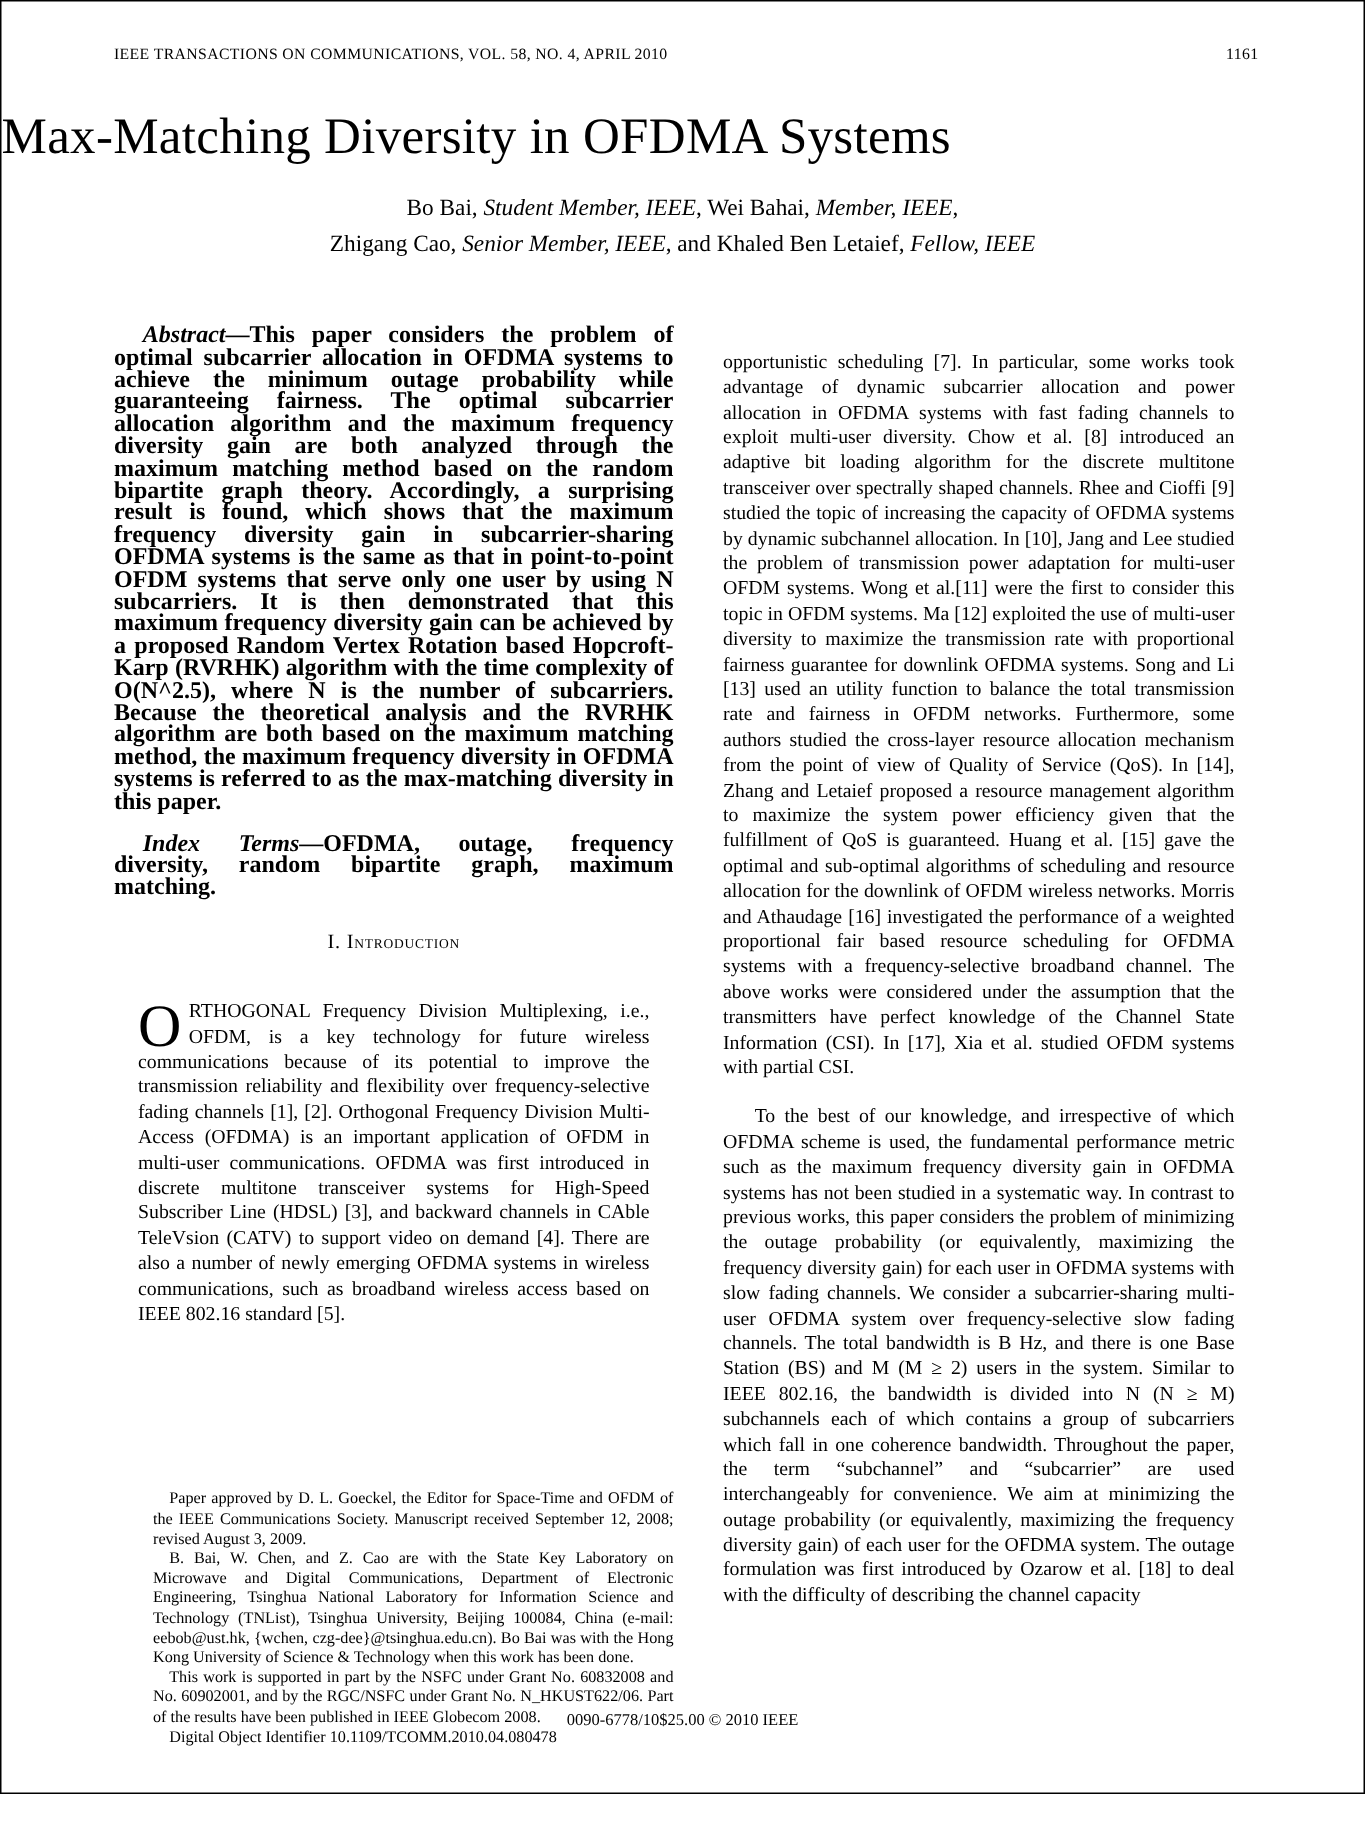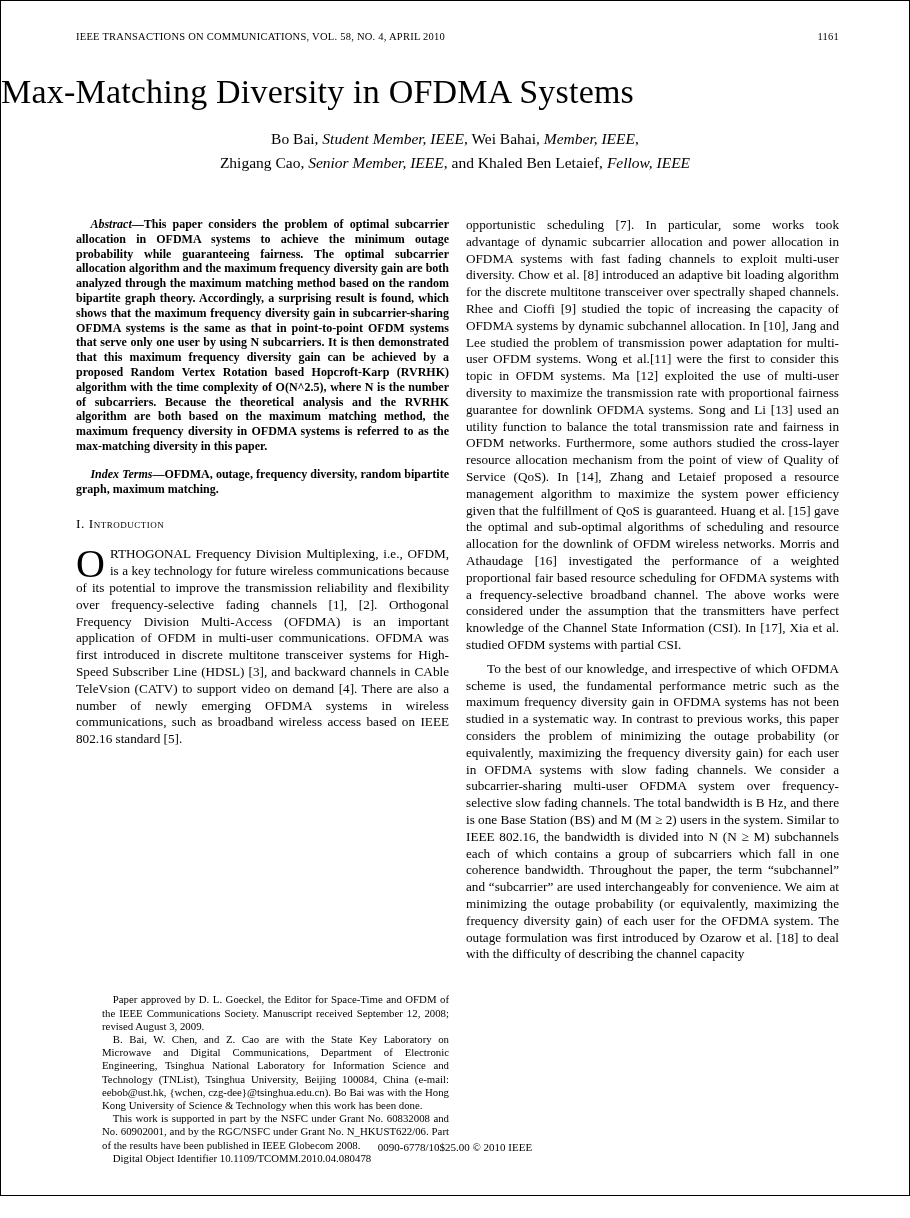--- a/index.html
+++ b/index.html
@@ -44,37 +44,37 @@
     height: 948px;
     overflow: hidden;
   }
   .col {
     flex: 1 1 0;
     min-width: 0;
     text-align: justify;
   }
   .col-left { display: flex; flex-direction: column; }
   .abstract, .index-terms {
-    font-size: 12px;
+    font-size: 16px;
     line-height: 14.8px;
     font-weight: bold;
     margin: 0;
     text-indent: 1.2em;
   }
   .index-terms { margin-top: 13px; }
   .lbl { font-style: italic; }
   .section-heading {
     font-size: 13.5px;
     font-weight: 400;
     font-variant: small-caps;
     letter-spacing: 0.5px;
-    text-align: left;
+    text-align: center;
     margin: 20px 0 14px 0;
   }
-  .body-p { margin: 0; font-size: 13.2px; line-height: 16.8px; }
+  .body-p { margin: 16px; font-size: 13.2px; line-height: 16.8px; }
   .body-p + .body-p { margin-top: 7px; }
   .indent { text-indent: 1.6em; }
   .dropcap {
     float: left;
     font-size: 40px;
     line-height: 31px;
     padding: 2px 5px 0 0;
   }
   .footnotes {
     margin-top: auto;

